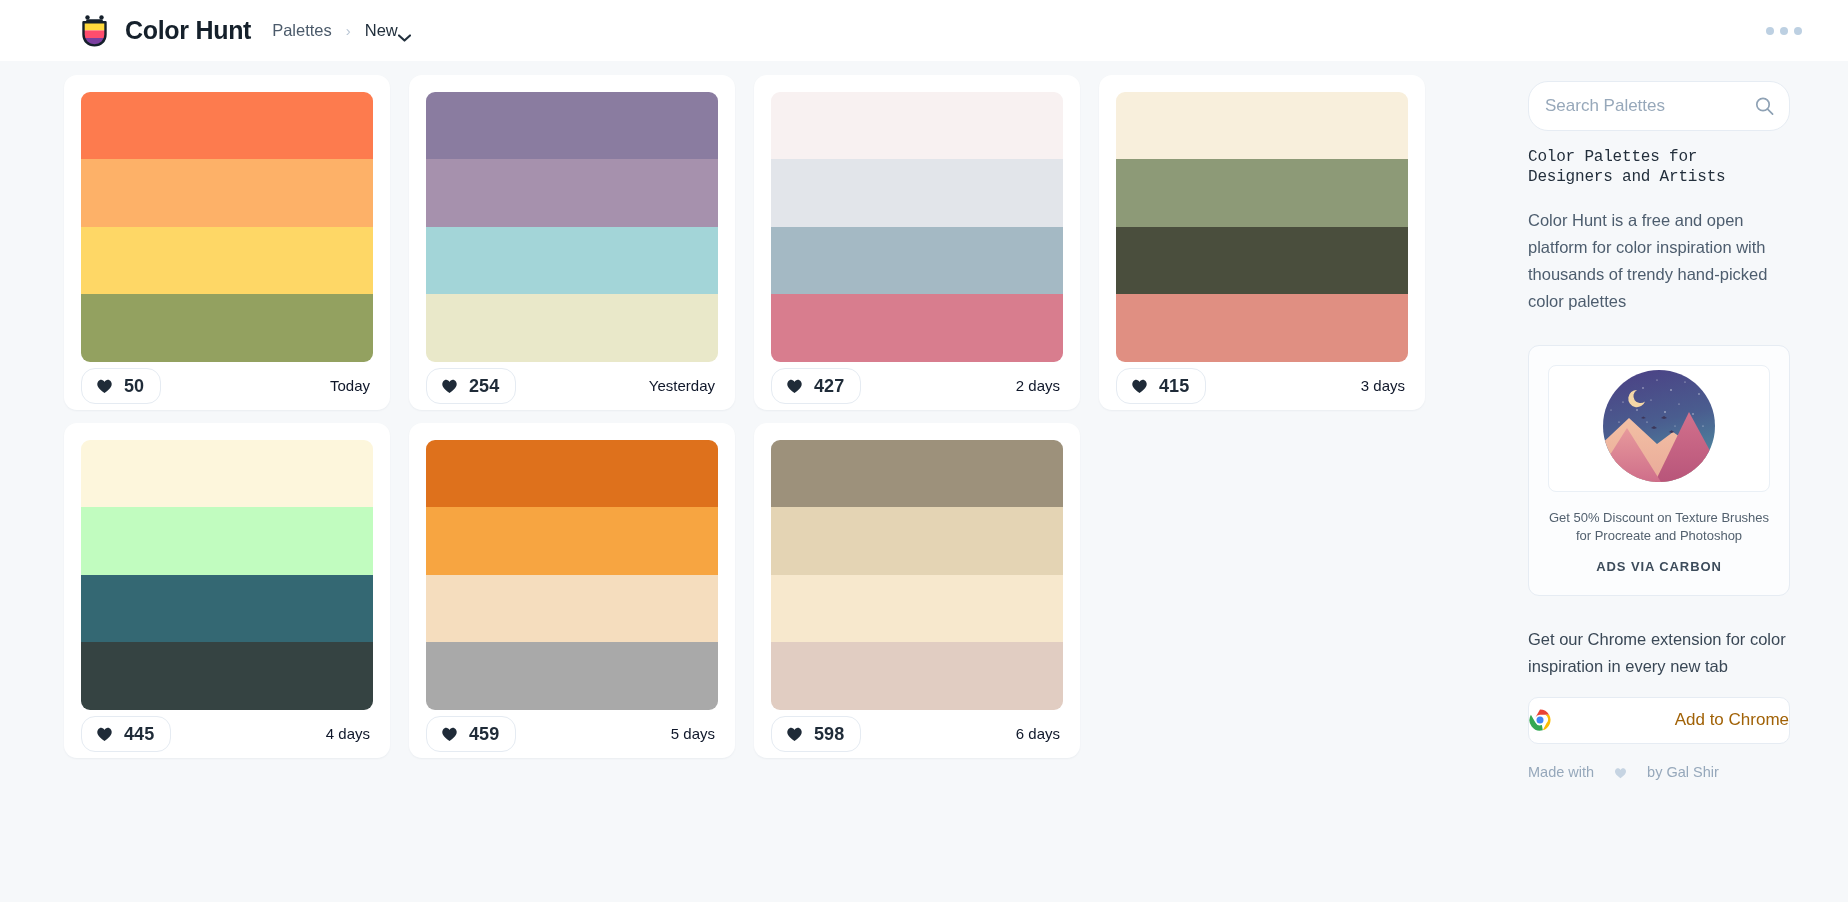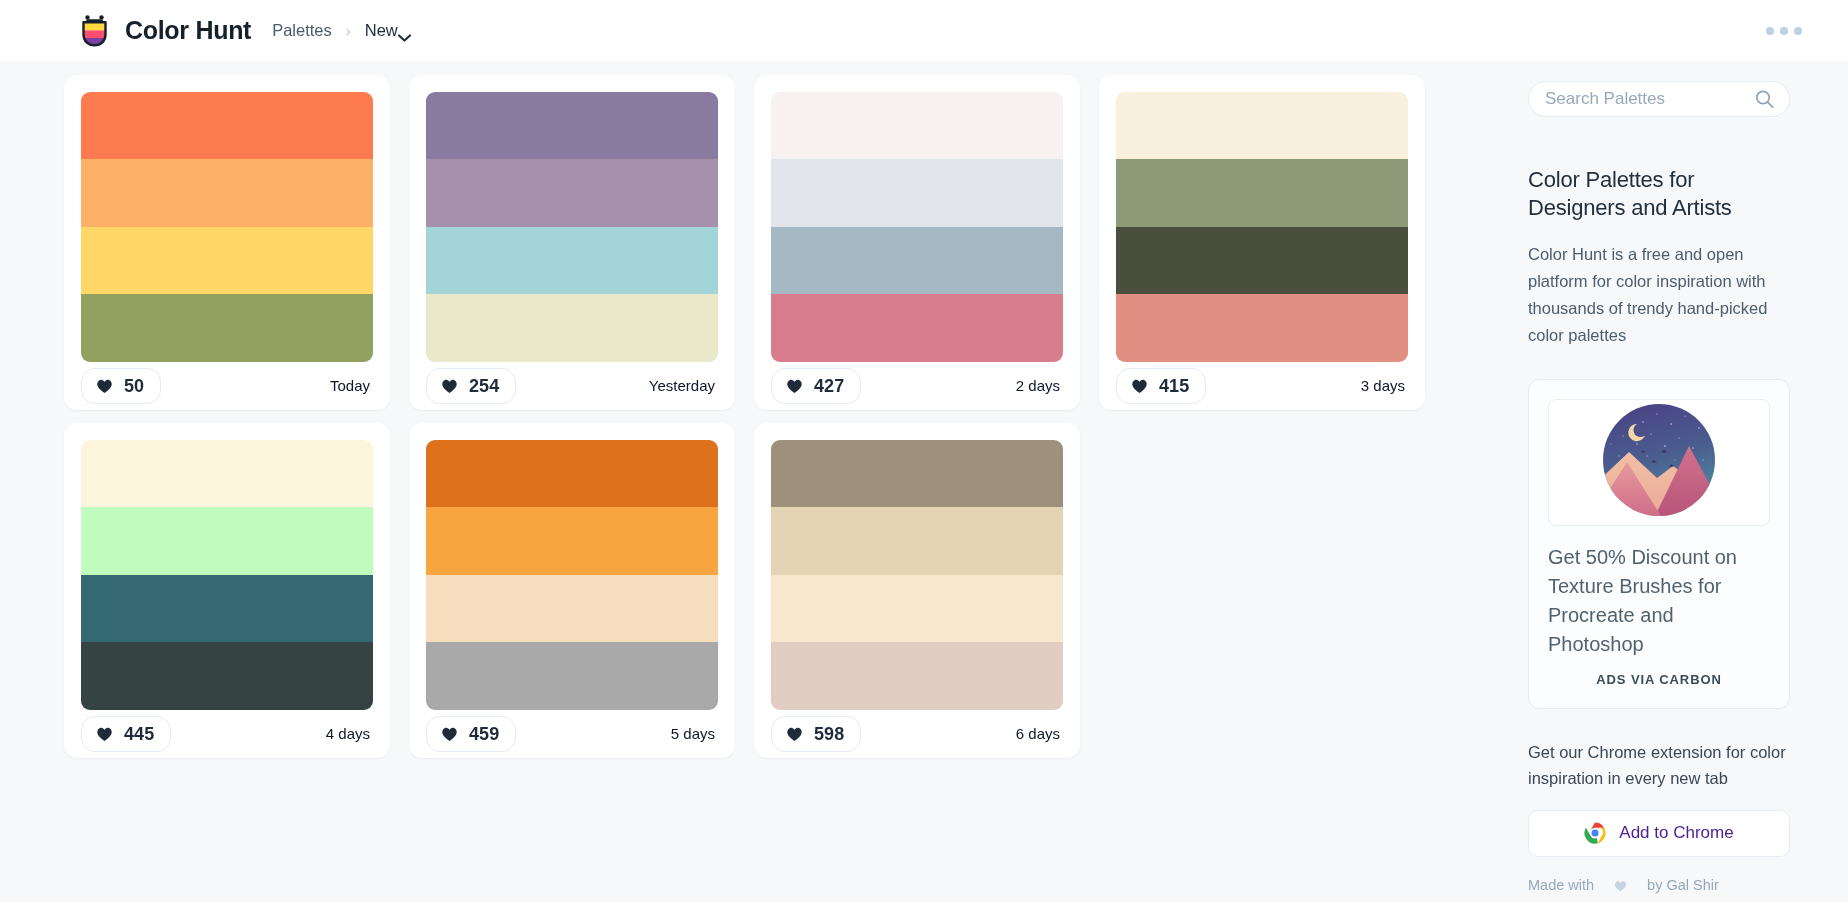--- a/index.html
+++ b/index.html
@@ -182,21 +182,21 @@
 
   
   .sidebar {
     width: 340px;
     flex: none;
     padding: 20px 58px 0 20px;
   }
 
   .search-box {
     position: relative;
-    height: 36px;
+    height: 50px;
     background: #fff;
     border: 1px solid #e6ecf3;
     border-radius: 20px;
     display: flex;
     align-items: center;
     padding: 0 16px;
   }
 
   .search-input {
     border: 0;
@@ -212,26 +212,27 @@
   .search-icon {
     position: absolute;
     right: 15px;
     top: 50%;
     transform: translateY(-50%);
     width: 19px;
     height: 19px;
   }
 
   .side-heading {
-    margin-top: 49px;
-    font-size: 22px;
+    margin-top: 16px;
+    font-size: 16px;
     line-height: 1.28;
     font-weight: 400;
     color: #232f3c;
     letter-spacing: -0.2px;
+    font-family: Liberation Mono, monospace;
   }
 
   .side-desc {
     margin-top: 19px;
     font-size: 16.5px;
     line-height: 1.63;
     color: #4d5d6e;
   }
 
   .ad-card {
@@ -249,22 +250,22 @@
     display: flex;
     align-items: center;
     justify-content: center;
     background: #fff;
     cursor: pointer;
     overflow: hidden;
   }
 
   .ad-copy {
     margin-top: 17px;
-    text-align: left;
-    font-size: 20px;
+    text-align: center;
+    font-size: 13px;
     line-height: 1.45;
     color: #53616f;
     cursor: pointer;
   }
 
   .ad-via {
     margin-top: 13px;
     text-align: center;
     font-size: 13px;
     font-weight: 700;
@@ -281,25 +282,25 @@
   }
 
   .chrome-btn {
     margin-top: 18px;
     height: 47px;
     border: 1px solid #e6ecf3;
     border-radius: 10px;
     background: #fff;
     display: flex;
     align-items: center;
-    justify-content: center;
+    justify-content: space-between;
     gap: 13px;
     cursor: pointer;
     font-size: 17px;
-    color: #4c1d95;
+    color: #a16207;
     font-family: inherit;
     width: 100%;
   }
 
   .chrome-icon { width: 22px; height: 22px; flex: none; }
 
   .made-with {
     margin-top: 20px;
     font-size: 14.5px;
     color: #96a8bb;

